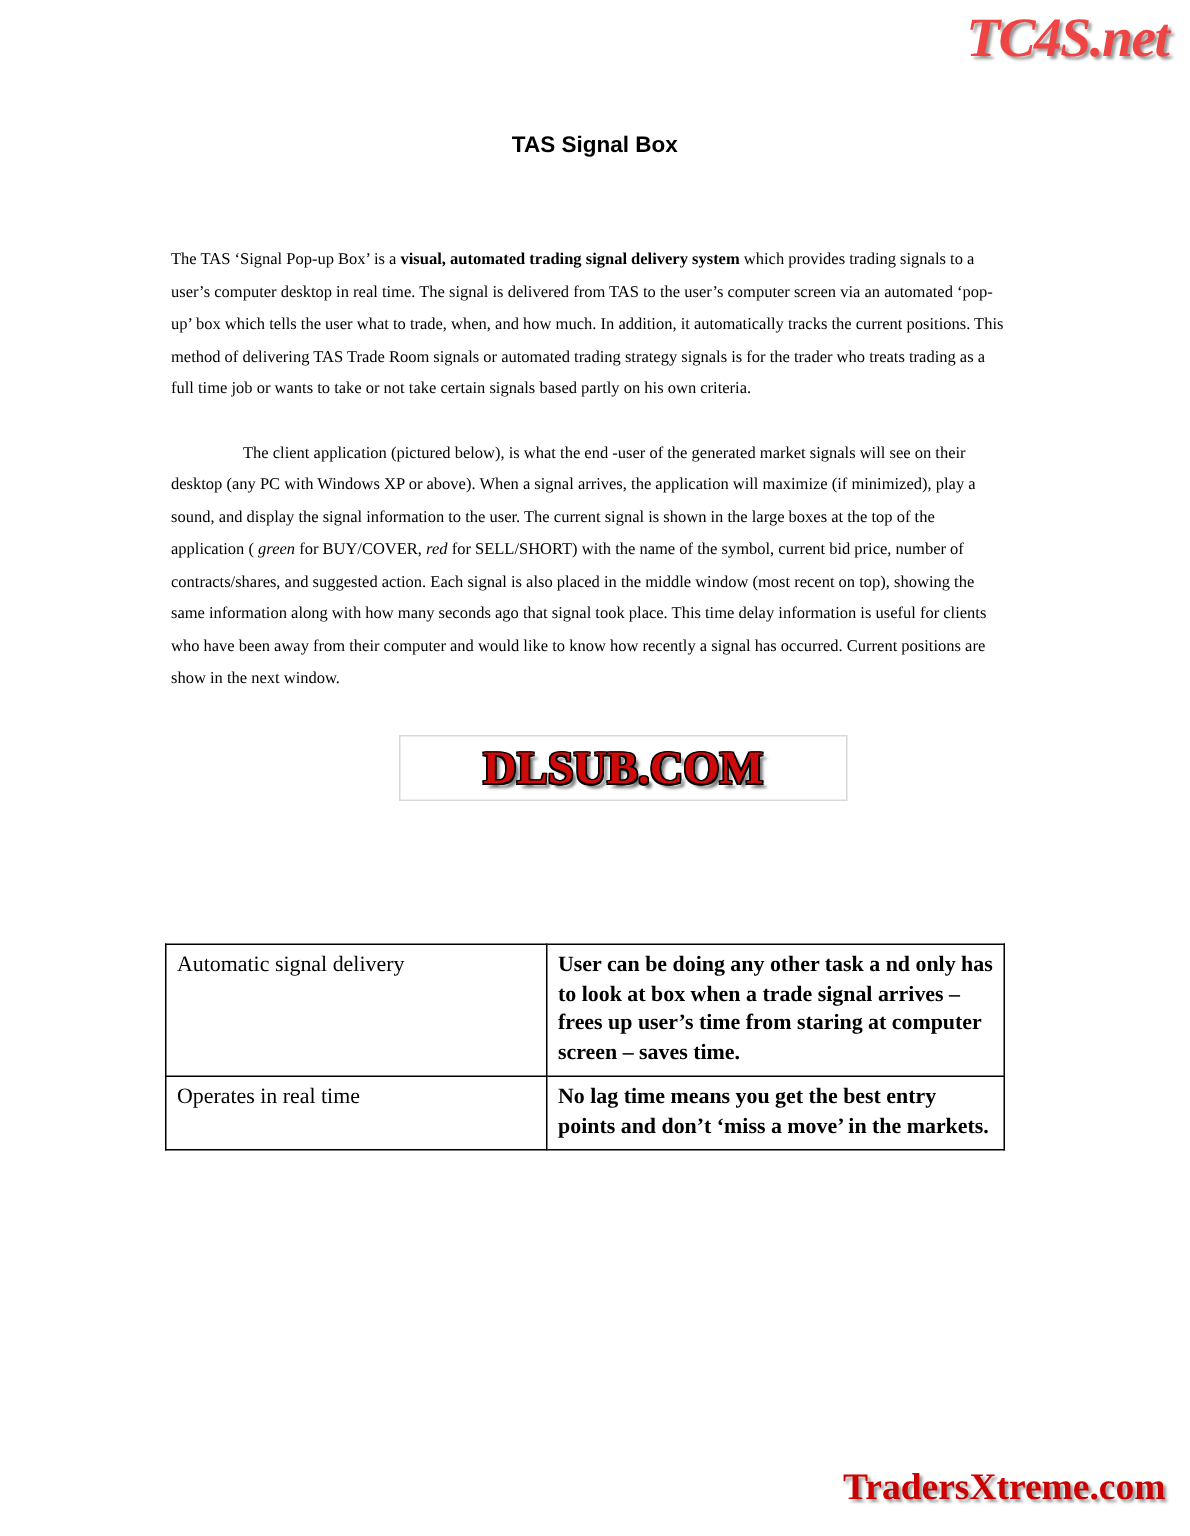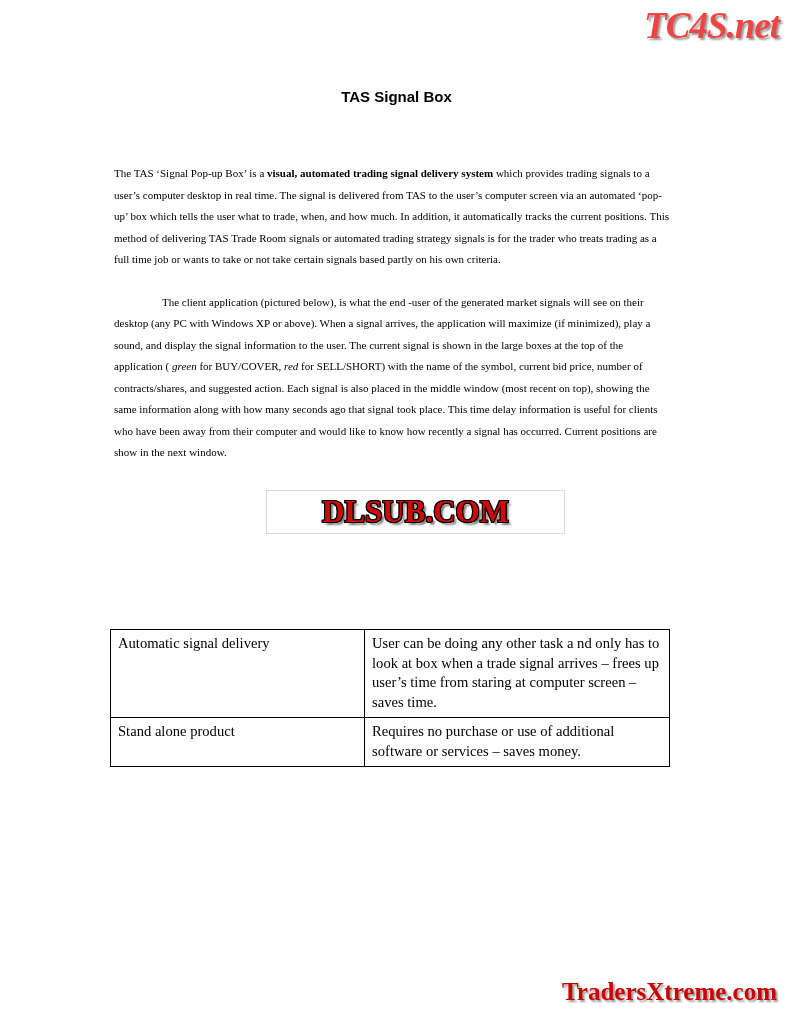--- a/index.html
+++ b/index.html
@@ -100,20 +100,21 @@
   .feature-table td {
     border: 1px solid #000000;
     padding: 4px 6px 5px 7px;
     vertical-align: top;
   }
   .feature-table td.col-left {
     width: 247px;
   }
   .feature-table td.col-right {
     width: 300px;
+    font-weight: bold;
   }
 
   
   .footer-logo {
     position: absolute;
     bottom: 18px;
     right: 16px;
     font-family: "Liberation Serif", serif;
     font-weight: bold;
     font-size: 25px;
@@ -138,19 +139,19 @@
   <span class="watermark-text">DLSUB.COM</span>
 </div>
 
 <table class="feature-table">
   <tbody>
     <tr>
       <td class="col-left">Automatic signal delivery</td>
       <td class="col-right">User can be doing any other task a nd only has to look at box when a trade signal arrives – frees up user’s time from staring at computer screen – saves time.</td>
     </tr>
     <tr>
-      <td class="col-left">Stand alone product</td>
-      <td class="col-right">Requires no purchase or use of additional software or services – saves money.</td>
+      <td class="col-left">Operates in real time</td>
+      <td class="col-right">No lag time means you get the best entry points and don’t ‘miss a move’ in the markets.</td>
     </tr>
   </tbody>
 </table>
 
 <div class="footer-logo">TradersXtreme.com</div>
 
 </body></html>

